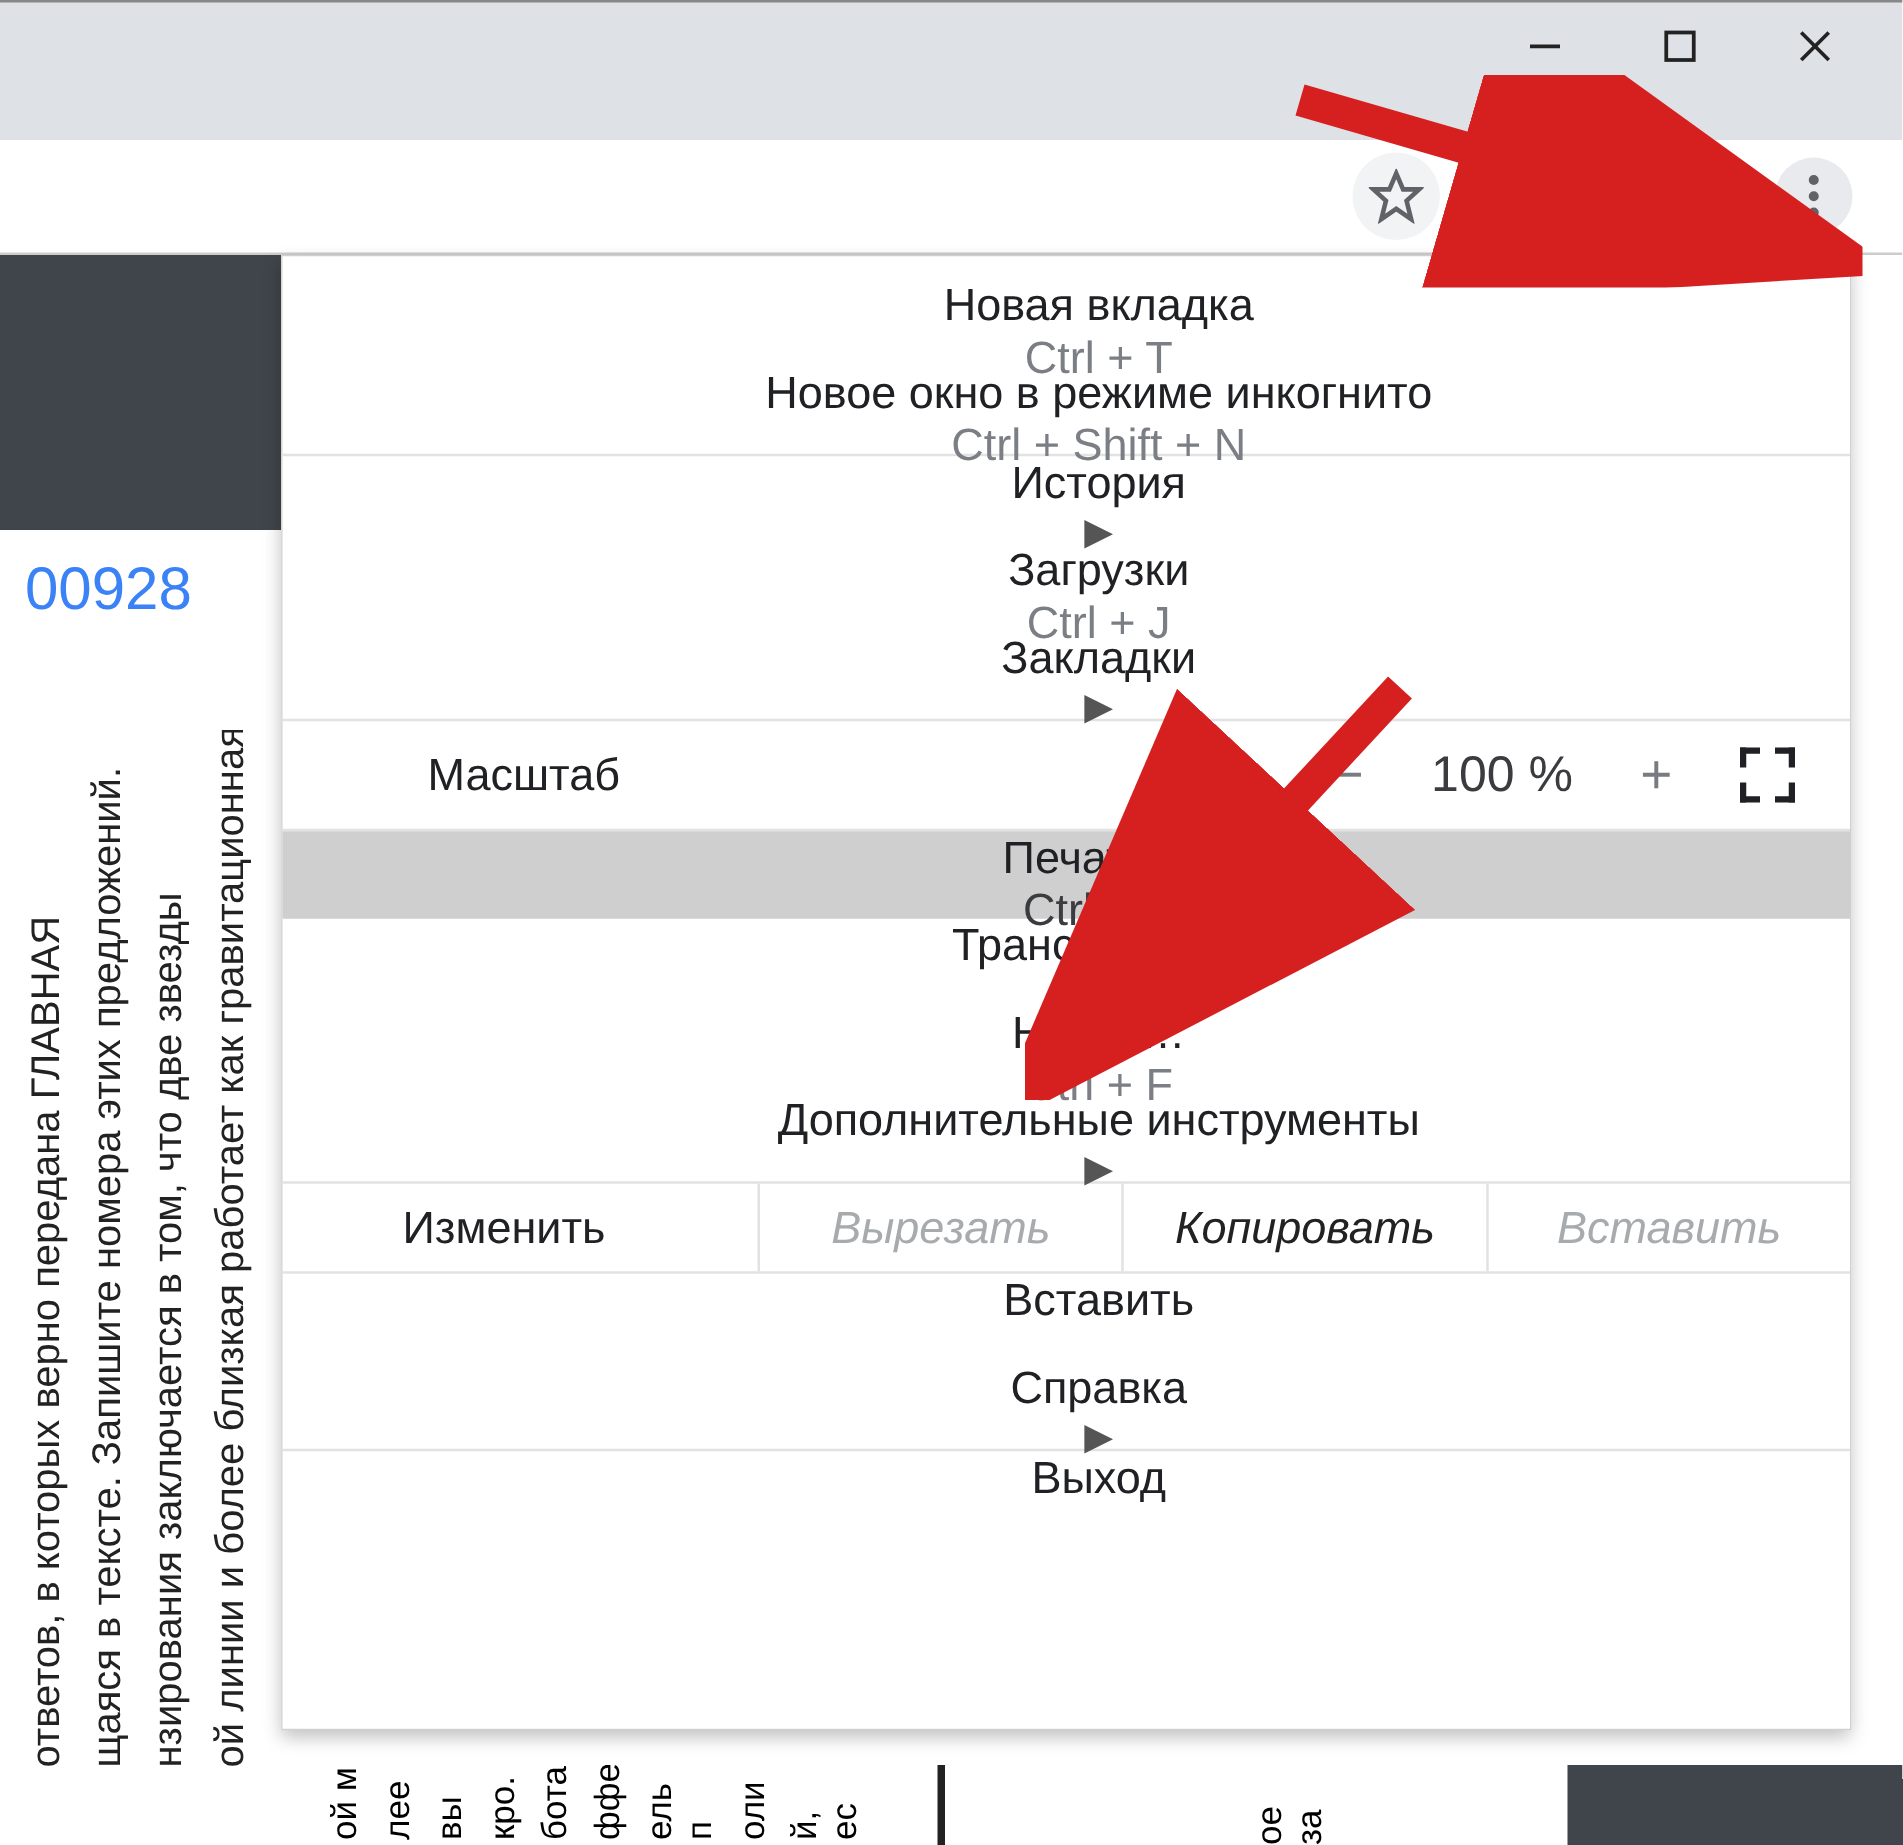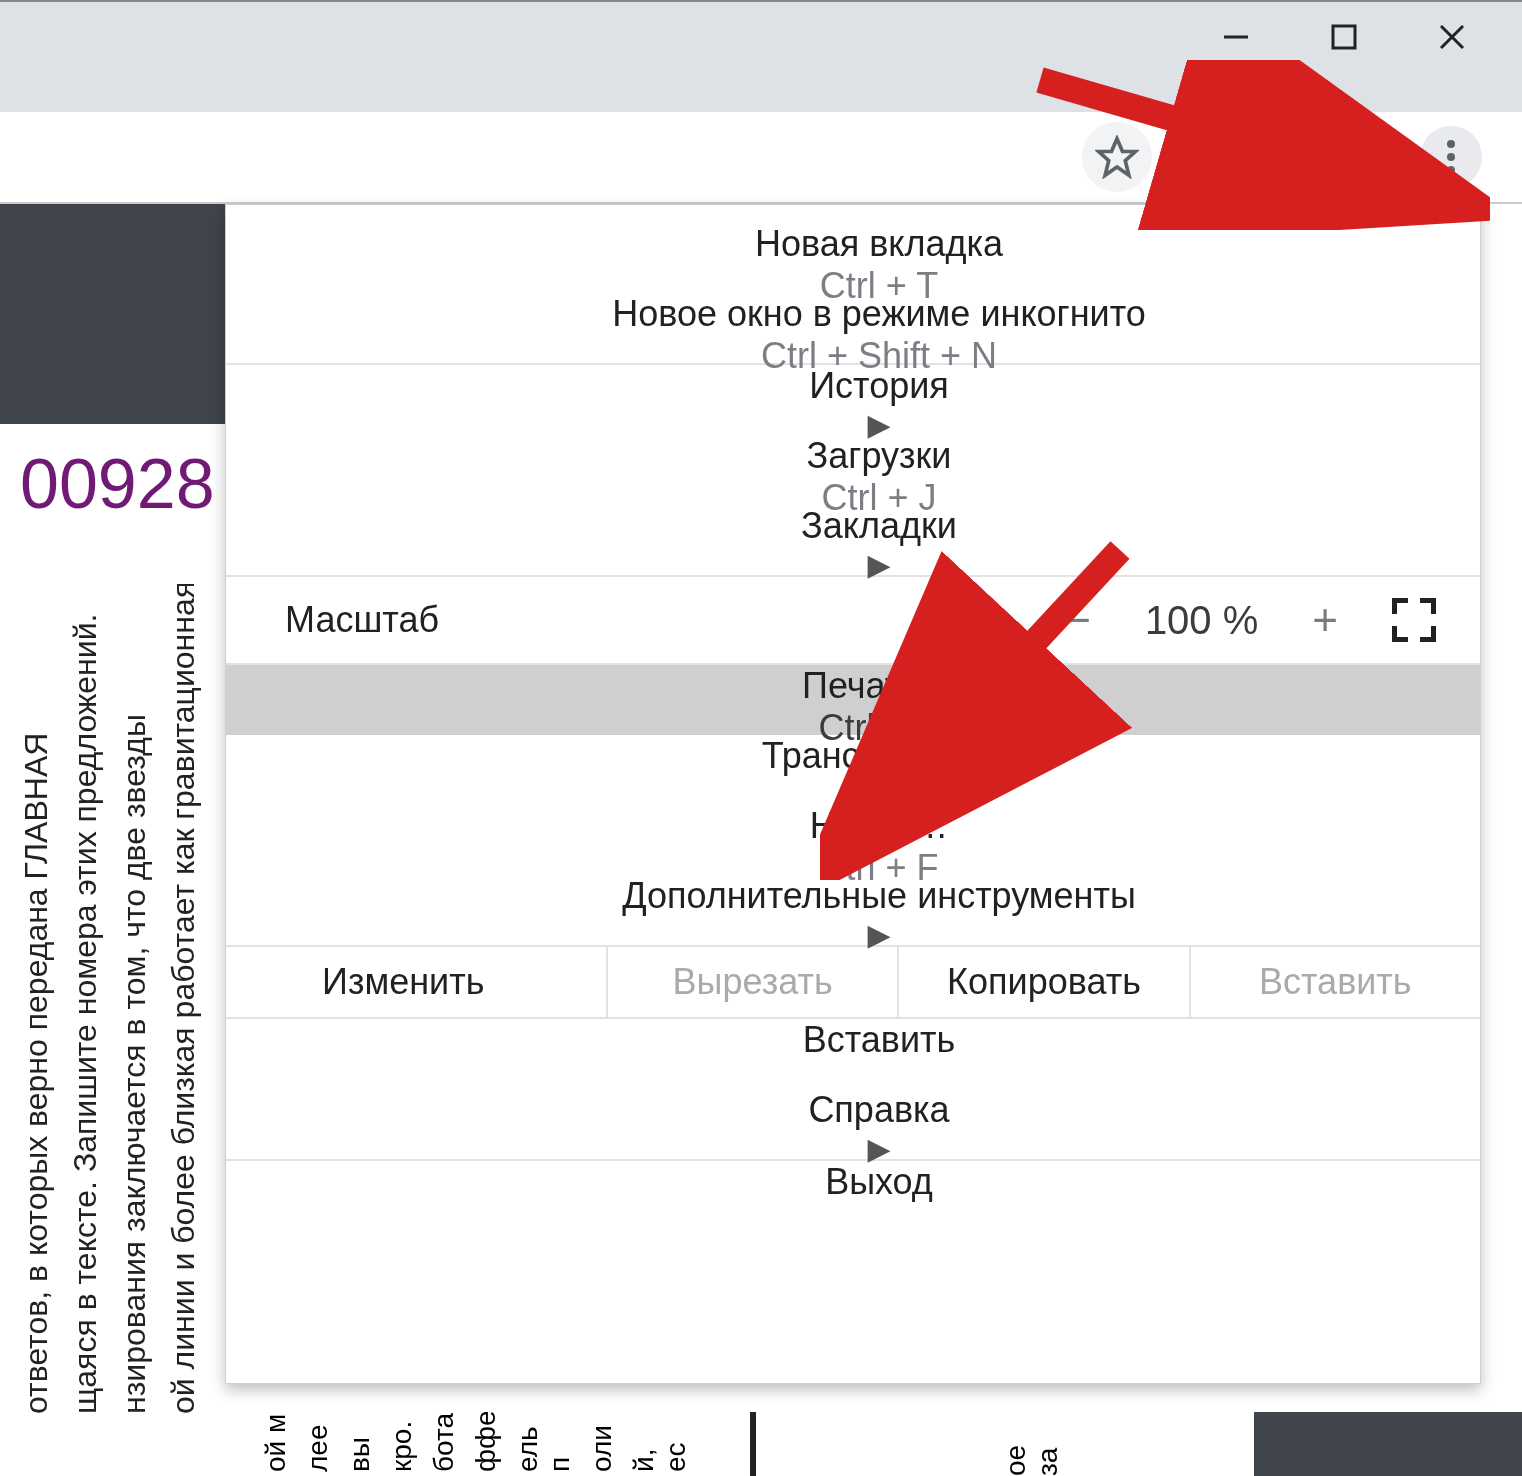--- a/index.html
+++ b/index.html
@@ -57,21 +57,21 @@
   .dark-band {
     position: absolute; left: 0; top: 0; width: 225px; height: 220px;
     background: #3f454a;
   }
   .white-page {
     position: absolute; left: 0; top: 220px; width: 740px; bottom: 0;
     background: #fff;
   }
   .page-num {
     position: absolute; left: 20px; top: 240px;
-    font-size: 70px; font-weight: 400; color: #701a75;
+    font-size: 48px; font-weight: 400; color: #3b82f6;
   }
   .vertical-text-group {
     position: absolute; top: 380px; left: 18px; height: 700px;
     display:flex; flex-direction:row; gap: 12px;
   }
   .vtext {
     writing-mode: vertical-rl;
     transform: rotate(180deg);
     font-size: 32px;
     color: #222;
@@ -110,38 +110,38 @@
     padding: 0 44px 0 96px;
     display: flex; align-items: center; justify-content: space-between; flex-direction: column;
   }
   .menu-item.hl { background: #cfcfcf; }
   .menu-item .shortcut { color: #7b7f85; }
   .menu-item .arrow { color:#555; font-size:30px; }
   .sep { height: 2px; background: #e2e2e2; }
   .spacer-top { height: 18px; }
 
   .zoom-row {
-    height: 86px; padding-left: 59px; padding-right: 44px;
+    height: 86px; padding-left: 116px; padding-right: 44px;
     display:flex; align-items:center; justify-content:space-between;
   }
   .zoom-ctrls { display:flex; align-items:center; gap: 54px; color:#525358; }
   .zoom-ctrls .minus, .zoom-ctrls .plus { font-size:44px; color:#787b80; }
   .zoom-ctrls .val { font-size:40px; color:#3a3c40; }
   .fs-icon { display:flex; flex-wrap:wrap; width:44px; height:44px; justify-content:space-between; align-content:space-between; }
   .fs-icon span { width:16px; height:16px; border:5px solid #202124; }
   .fs-icon span.tl{border-right:none;border-bottom:none;}
   .fs-icon span.tr{border-left:none;border-bottom:none;}
   .fs-icon span.bl{border-right:none;border-top:none;}
   .fs-icon span.br{border-left:none;border-top:none;}
 
   .edit-row {
     height: 74px; display:flex; align-items:stretch; border-top:2px solid #e2e2e2; border-bottom:2px solid #e2e2e2;
   }
   .edit-row .edit-label { padding-left:96px; display:flex; align-items:center; width: 380px; }
-  .edit-row .edit-btn { flex:1; display:flex; align-items:center; justify-content:center; border-left:2px solid #e2e2e2; color:#222; }
+  .edit-row .edit-btn { flex:1; display:flex; align-items:center; justify-content:center; border-left:2px solid #e2e2e2; color:#222;font-style:italic; }
   .edit-row .edit-btn.disabled { color:#a8abae; }
 
   
   .arrow-svg { position:absolute; pointer-events:none; }
 
 </style>
 </head>
 <body>
 
 <div class="title-bar">

